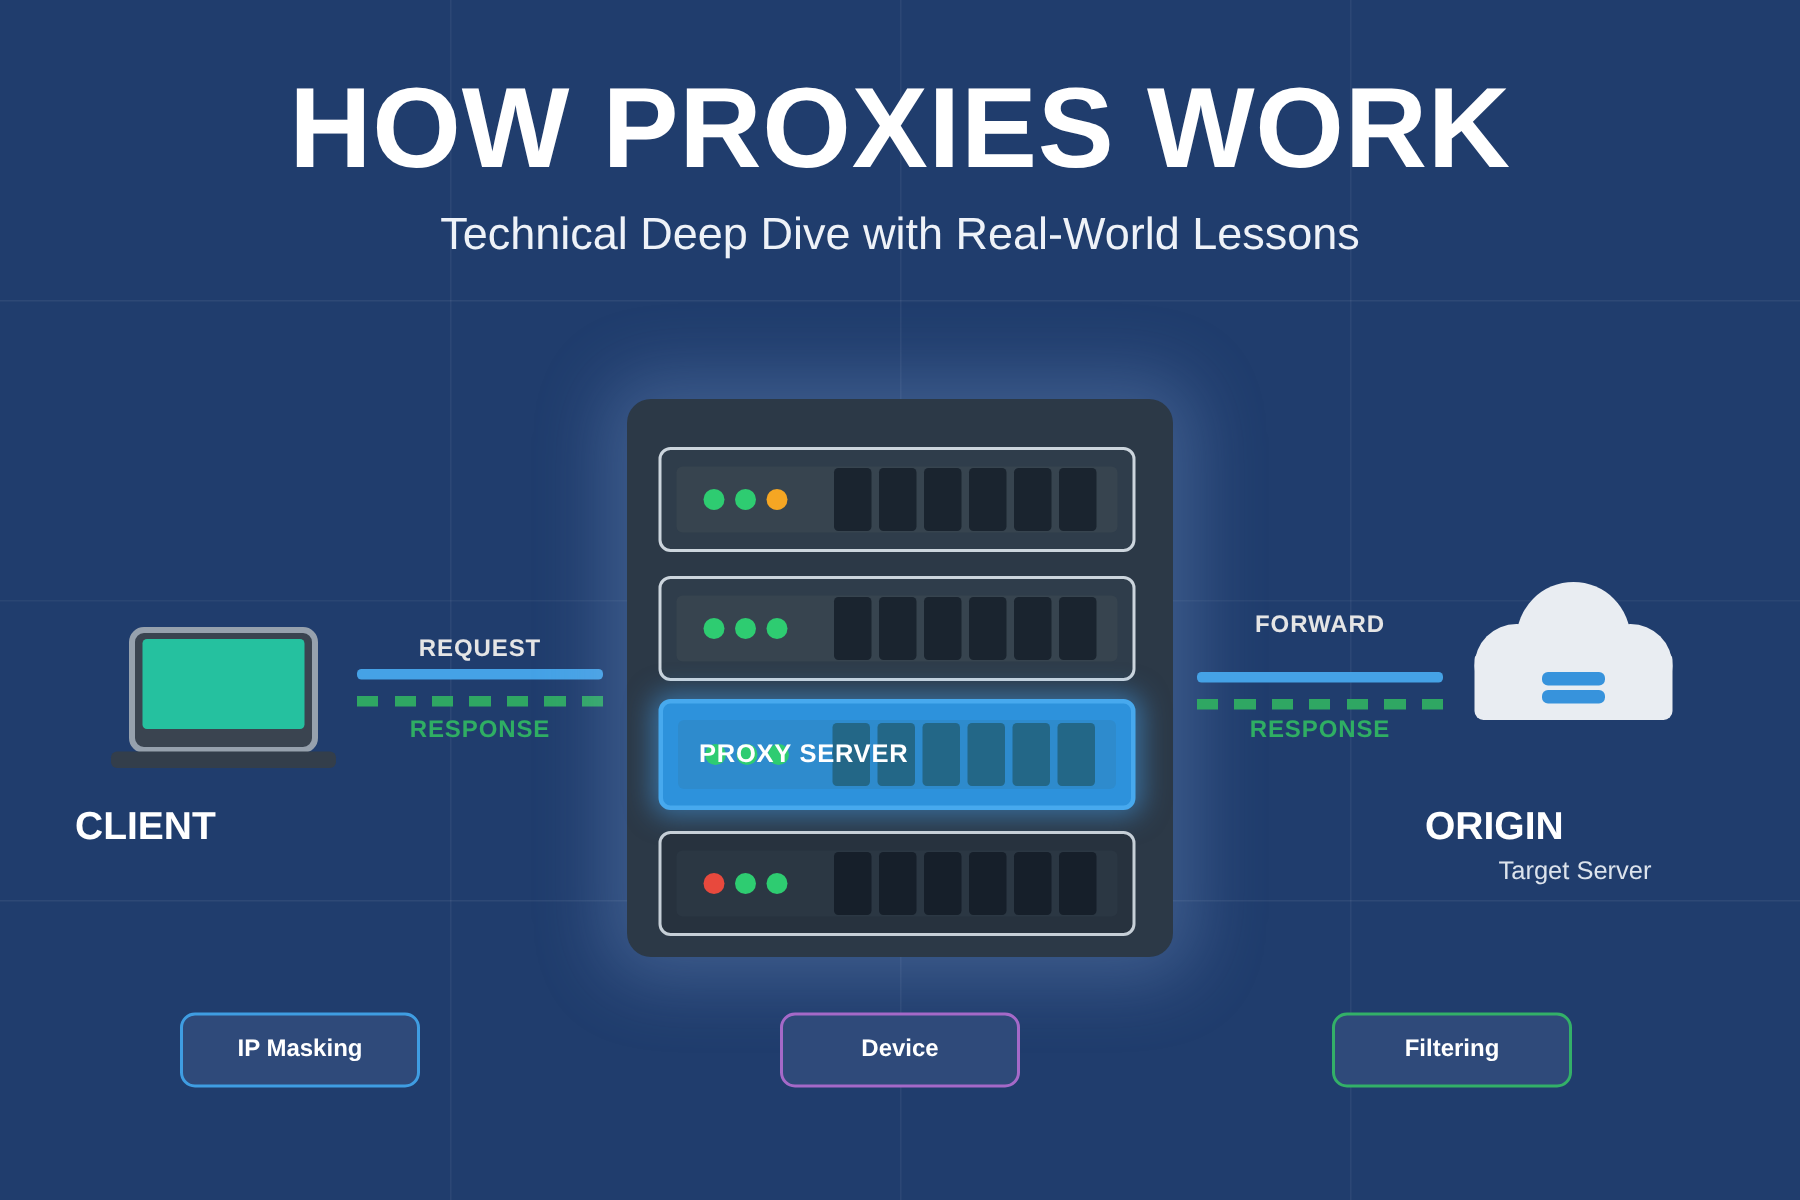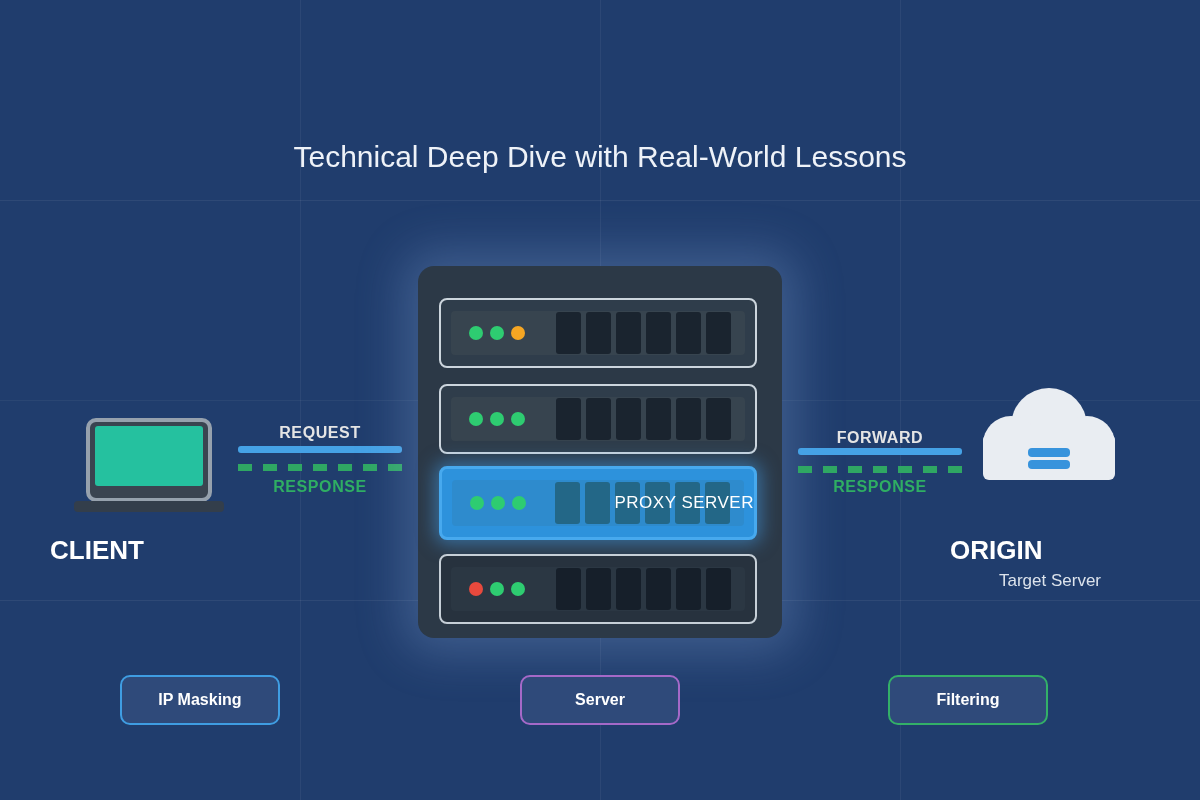--- a/index.html
+++ b/index.html
@@ -49,21 +49,21 @@
   .row-proxy .panel{background:#2e8bcd;}
   .row-d .panel{background:#2b3743;}
   .leds{position:absolute;left:18px;top:50%;transform:translateY(-50%);display:flex;gap:7px;}
   .led{width:14px;height:14px;border-radius:50%;}
   .bays{position:absolute;right:14px;top:50%;transform:translateY(-50%);display:flex;gap:5px;}
   .bay{width:25px;height:42px;border-radius:3px;}
   .row-a .bay,.row-b .bay{background:#1a242f;}
   .row-proxy .bay{background:#236787;}
   .row-d .bay{background:#161f2a;}
   .proxy-label{position:absolute;left:0;width:100%;top:50%;transform:translateY(-50%);
-        text-align:right;font-size:17px;font-weight:400;letter-spacing:.5px;color:#ffffff;z-index:2;}
+        text-align:left;font-size:17px;font-weight:700;letter-spacing:.5px;color:#ffffff;z-index:2;padding-left:24px;}
 
   
   .cloud{position:absolute;left:983px;top:388px;width:132px;height:92px;}
   .cloud-lobe{position:absolute;background:#e9edf2;border-radius:50%;}
   .cloud-top{width:76px;height:76px;left:28px;top:0;}
   .cloud-left{width:56px;height:56px;left:0;top:28px;}
   .cloud-right{width:56px;height:56px;right:0;top:28px;}
   .cloud-body{position:absolute;left:0;top:46px;width:132px;height:46px;background:#e9edf2;border-radius:6px;}
   .cloud-bar{position:absolute;left:45px;width:42px;height:9px;background:#3793dc;border-radius:4px;}
   .cloud-bar-1{top:60px;}
@@ -83,20 +83,21 @@
 
 <div class="stage">
 
   <div class="grid-v" style="left:300px"></div>
   <div class="grid-v" style="left:600px"></div>
   <div class="grid-v" style="left:900px"></div>
   <div class="grid-h" style="top:200px"></div>
   <div class="grid-h" style="top:400px;opacity:.7"></div>
   <div class="grid-h" style="top:600px"></div>
 
+  <h1 class="title">HOW PROXIES WORK</h1>
   <p class="subtitle">Technical Deep Dive with Real-World Lessons</p>
 
   <div class="laptop-body">
     <div class="laptop-screen"></div>
   </div>
   <div class="laptop-base"></div>
   <div class="node-label" style="left:50px;top:535px">CLIENT</div>
 
   <div class="flow-label flow-blue" style="left:238px;top:424px">REQUEST</div>
   <div class="flow-line" style="left:238px;top:446px"></div>
@@ -168,39 +169,39 @@
             <span class="bay"></span>
             <span class="bay"></span>
             <span class="bay"></span>
             <span class="bay"></span>
             <span class="bay"></span>
           </div>
       </div>
     </div>
   </div>
 
-  <div class="flow-label flow-blue" style="left:798px;top:429px">FORWARD</div>
+  <div class="flow-label flow-blue" style="left:798px;top:408px">FORWARD</div>
   <div class="flow-line" style="left:798px;top:448px"></div>
   <div class="flow-dashes" style="left:798px;top:466px"></div>
   <div class="flow-label flow-green" style="left:798px;top:478px">RESPONSE</div>
 
   <div class="cloud">
     <div class="cloud-lobe cloud-top"></div>
     <div class="cloud-lobe cloud-left"></div>
     <div class="cloud-lobe cloud-right"></div>
     <div class="cloud-body"></div>
     <div class="cloud-bar cloud-bar-1"></div>
     <div class="cloud-bar cloud-bar-2"></div>
   </div>
   <div class="node-label" style="left:950px;top:535px">ORIGIN</div>
   <div class="node-sublabel" style="left:950px;top:571px">Target Server</div>
 
   <div class="badge badge-1" style="border-color: rgb(63, 157, 226);">
     <span>IP Masking</span>
   </div>
   <div class="badge badge-2" style="border-color: rgb(165, 105, 200);">
-    <span>Server</span>
+    <span>Device</span>
   </div>
   <div class="badge badge-3" style="border-color: rgb(51, 176, 104);">
     <span>Filtering</span>
   </div>
 
 </div>
 
 </body></html>

